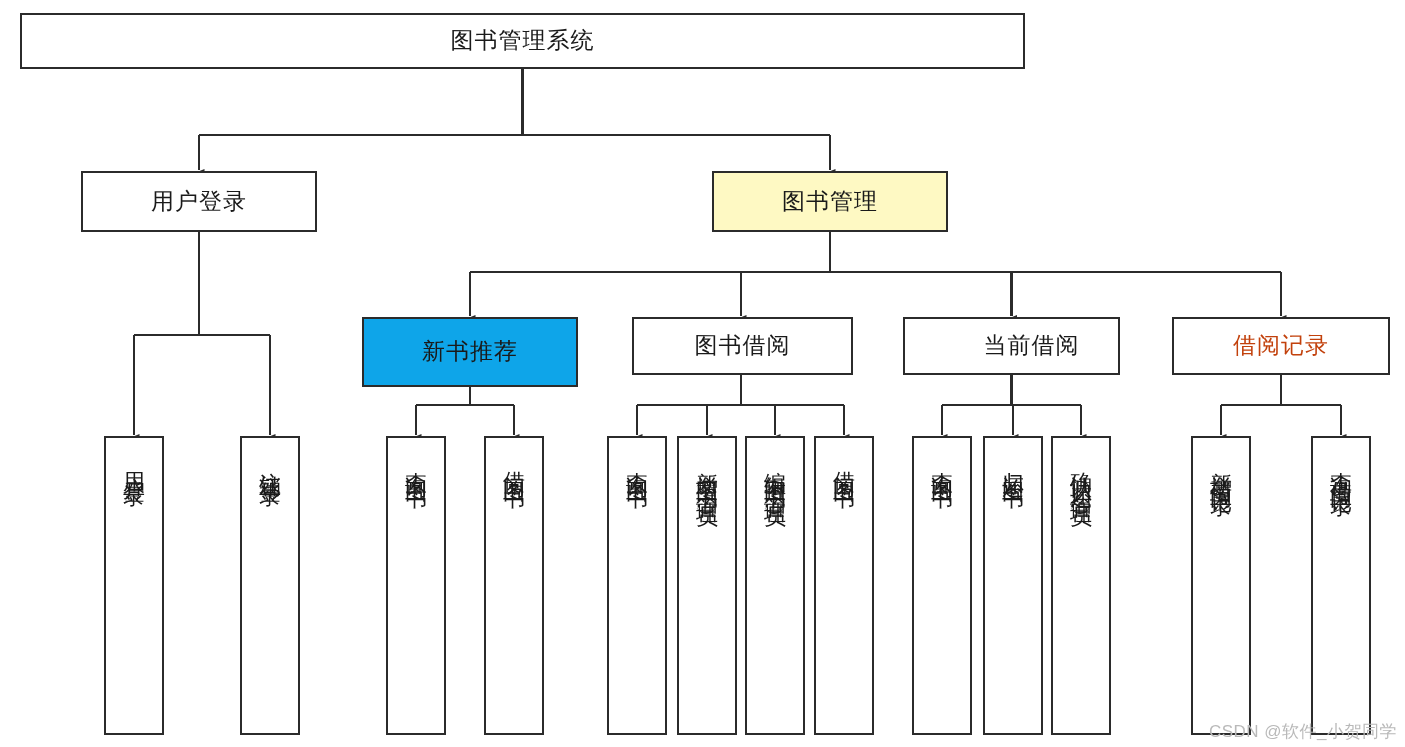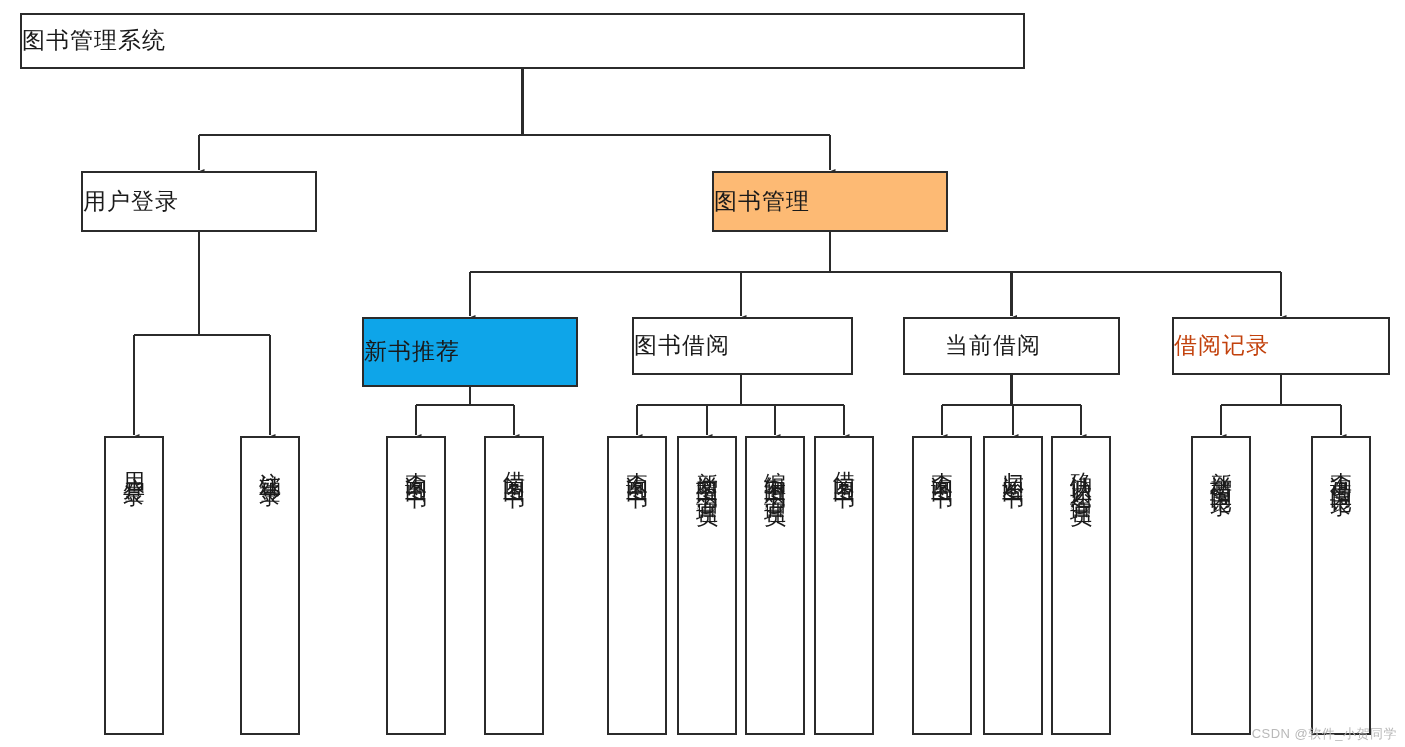--- a/index.html
+++ b/index.html
@@ -20,21 +20,21 @@
     width: 1405px;
     height: 747px;
   }
   .node-box {
     position: absolute;
     box-sizing: border-box;
     border: 2.5px solid #2b2b2b;
     background: #ffffff;
     display: flex;
     align-items: center;
-    justify-content: flex-start;
+    justify-content: center;
     color: #1a1a1a;
   }
   .node-horizontal .node-label {
     font-size: 23px;
     letter-spacing: 1px;
     line-height: 1.1;
     white-space: nowrap;
   }
   .node-vertical {
     align-items: flex-start;
@@ -53,21 +53,21 @@
     position: absolute;
     left: 0; top: 0;
     width: 1405px;
     height: 747px;
     pointer-events: none;
   }
   .watermark {
     position: absolute;
     right: 8px;
     bottom: 4px;
-    font-size: 13px;
+    font-size: 17px;
     color: #b9b9b9;
     letter-spacing: 0.5px;
     white-space: nowrap;
   }
 </style>
 </head>
 <body>
 
 <div id="diagram-root">
   <svg class="connector-layer" width="1405" height="747" viewBox="0 0 1405 747" xmlns="http://www.w3.org/2000/svg">
@@ -113,21 +113,21 @@
       </g>
   </svg>
 
   <div id="node-group">
       <div class="node-box node-horizontal" style="left: 20px; top: 13px; width: 1005px; height: 56px; border-color: rgb(43, 43, 43); background: rgb(255, 255, 255);">
         <span class="node-label" style="color: rgb(26, 26, 26);">图书管理系统</span>
       </div>
       <div class="node-box node-horizontal" style="left: 81px; top: 171px; width: 236px; height: 61px; border-color: rgb(43, 43, 43); background: rgb(255, 255, 255);">
         <span class="node-label" style="color: rgb(26, 26, 26);">用户登录</span>
       </div>
-      <div class="node-box node-horizontal" style="left: 712px; top: 171px; width: 236px; height: 61px; border-color: rgb(43, 43, 43); background: #fdba74;">
+      <div class="node-box node-horizontal" style="left: 712px; top: 171px; width: 236px; height: 61px; border-color: rgb(43, 43, 43); background: #fef9c3;">
         <span class="node-label" style="color: rgb(26, 26, 26);">图书管理</span>
       </div>
       <div class="node-box node-horizontal" style="left: 362px; top: 317px; width: 216px; height: 70px; border-color: rgb(43, 43, 43); background: #0ea5e9;">
         <span class="node-label" style="color: rgb(26, 26, 26);">新书推荐</span>
       </div>
       <div class="node-box node-horizontal" style="left: 632px; top: 317px; width: 221px; height: 58px; border-color: rgb(43, 43, 43); background: rgb(255, 255, 255);">
         <span class="node-label" style="color: rgb(26, 26, 26);">图书借阅</span>
       </div>
       <div class="node-box node-horizontal" style="left: 903px; top: 317px; width: 217px; height: 58px; border-color: rgb(43, 43, 43); background: rgb(255, 255, 255); padding-left: 40px;">
         <span class="node-label" style="color: rgb(26, 26, 26);">当前借阅</span>

